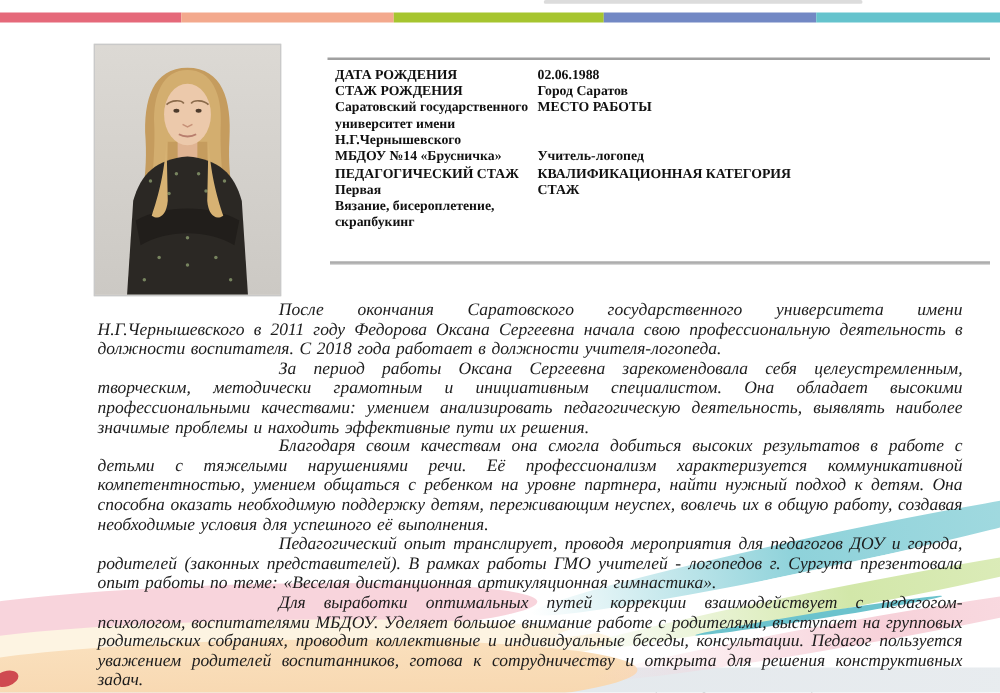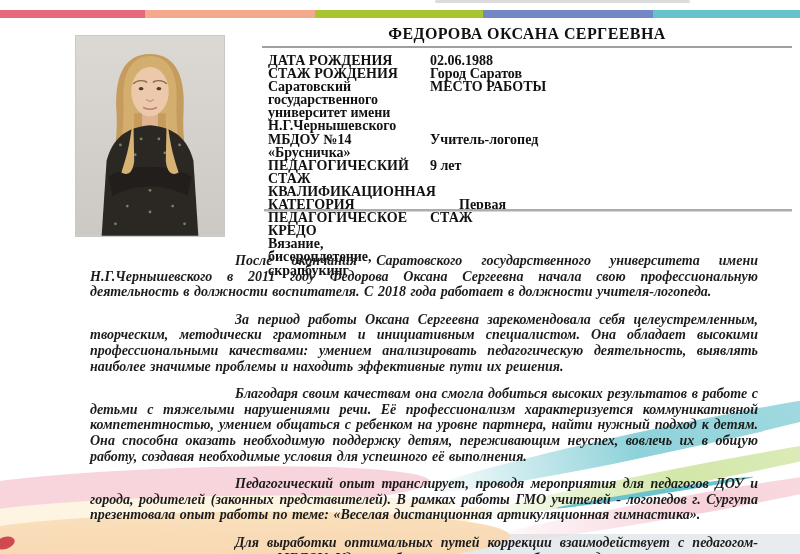--- a/index.html
+++ b/index.html
@@ -37,32 +37,32 @@
   }
   .title-underline{position:absolute;left:262px;top:46px;width:530px;height:2px;background:#a0a0a0;}
   .photo{
     position:absolute;left:75px;top:35px;width:150px;height:202px;
     border:1px solid #c9c9c9;box-sizing:border-box;background:#d8d5d0;
   }
   .photo svg{display:block;width:100%;height:100%;}
   .info{
     position:absolute;left:268px;top:54px;width:524px;
     display:grid;grid-template-columns:162px 362px;
-    font-weight:bold;font-size:14px;line-height:13.1px;color:#111;
+    font-weight:bold;font-size:11px;line-height:13.1px;color:#111;
   }
   .info .lbl{padding-right:6px;}
   .info .val{}
-  .val-bottom{align-self:end;margin-left:29px;}
+  .val-bottom{align-self:end;}
   .section-divider{position:absolute;left:264px;top:209px;width:528px;height:2px;background:#adadad;border-bottom:1px solid #d6d6d6;}
   .bio{
     position:absolute;left:78px;top:241px;width:692px;
     font-style:italic;font-size:14px;line-height:15.6px;color:#1c1c1c;
     text-align:justify;
   }
-  .bio p{margin:12px;text-indent:145px;word-spacing:1px;font-weight:bold;}
+  .bio p{margin:0;text-indent:145px;word-spacing:1px;}
 </style>
 </head>
 <body>
 
 <div class="decor">
   <div class="top-faint-line"></div>
   <div class="strip">
     <div class="seg seg1" style="background: rgb(229, 105, 122);"></div>
     <div class="seg seg2" style="background: rgb(243, 169, 141);"></div>
     <div class="seg seg3" style="background: rgb(166, 197, 47);"></div>
@@ -75,21 +75,20 @@
   <div class="wave w-peach-left"></div>
   <div class="wave w-teal-right"></div>
   <div class="wave w-white-right"></div>
   <div class="wave w-green-right"></div>
   <div class="wave w-pink-right"></div>
   <div class="wave w-teal-streak"></div>
   <div class="wave w-red-streak"></div>
 </div>
 
 <div class="content">
-  <div class="title">ФЕДОРОВА ОКСАНА СЕРГЕЕВНА</div>
   <div class="title-underline"></div>
 
   <div class="photo">
     <svg viewBox="0 0 150 202">
       <defs>
         <linearGradient id="bg" x1="0" y1="0" x2="0" y2="1">
           <stop offset="0" stop-color="#dcd9d4"></stop>
             <stop offset="1" stop-color="#ccc9c4"></stop>
         </linearGradient>
       </defs>
@@ -135,24 +134,22 @@
   <div class="info">
     <div class="lbl">ДАТА РОЖДЕНИЯ</div>
     <div class="val">02.06.1988</div>
     <div class="lbl">СТАЖ РОЖДЕНИЯ</div>
     <div class="val">Город Саратов</div>
     <div class="val">Саратовский государственного университет имени Н.Г.Чернышевского</div>
     <div class="lbl">МЕСТО РАБОТЫ</div>
     <div class="val">МБДОУ №14 «Брусничка»</div>
     <div class="val">Учитель-логопед</div>
     <div class="lbl">ПЕДАГОГИЧЕСКИЙ СТАЖ</div>
-    <div class="val">9 лет</div>
     <div class="lbl">КВАЛИФИКАЦИОННАЯ КАТЕГОРИЯ</div>
     <div class="val val-bottom">Первая</div>
-    <div class="lbl">ПЕДАГОГИЧЕСКОЕ КРЕДО</div>
     <div class="lbl">СТАЖ</div>
     <div class="val">Вязание, бисероплетение, скрапбукинг</div>
   </div>
 
   <div class="section-divider"></div>
 
   <div class="bio">
     <p>После окончания Саратовского государственного университета имени Н.Г.Чернышевского в 2011 году Федорова Оксана Сергеевна начала свою профессиональную деятельность в должности воспитателя. С 2018 года работает в должности учителя-логопеда.</p>
     <p>За период работы Оксана Сергеевна зарекомендовала себя целеустремленным, творческим, методически грамотным и инициативным специалистом. Она обладает высокими профессиональными качествами: умением анализировать педагогическую деятельность, выявлять наиболее значимые проблемы и находить эффективные пути их решения.</p>
     <p>Благодаря своим качествам она смогла добиться высоких результатов в работе с детьми с тяжелыми нарушениями речи. Её профессионализм характеризуется коммуникативной компетентностью, умением общаться с ребенком на уровне партнера, найти нужный подход к детям. Она способна оказать необходимую поддержку детям, переживающим неуспех, вовлечь их в общую работу, создавая необходимые условия для успешного её выполнения.</p>

